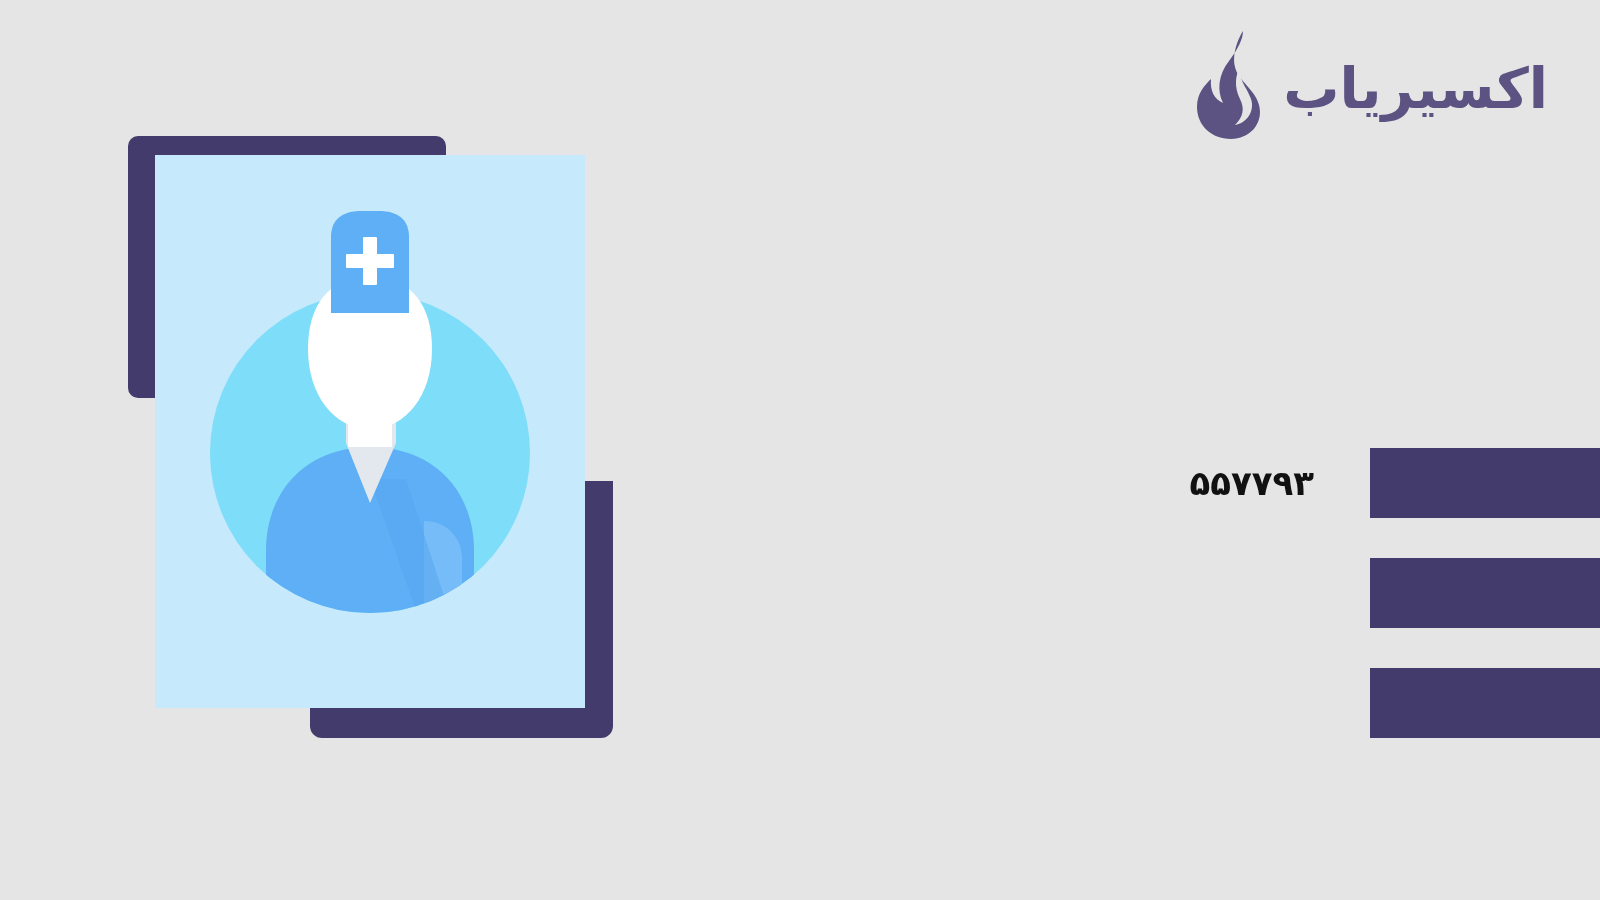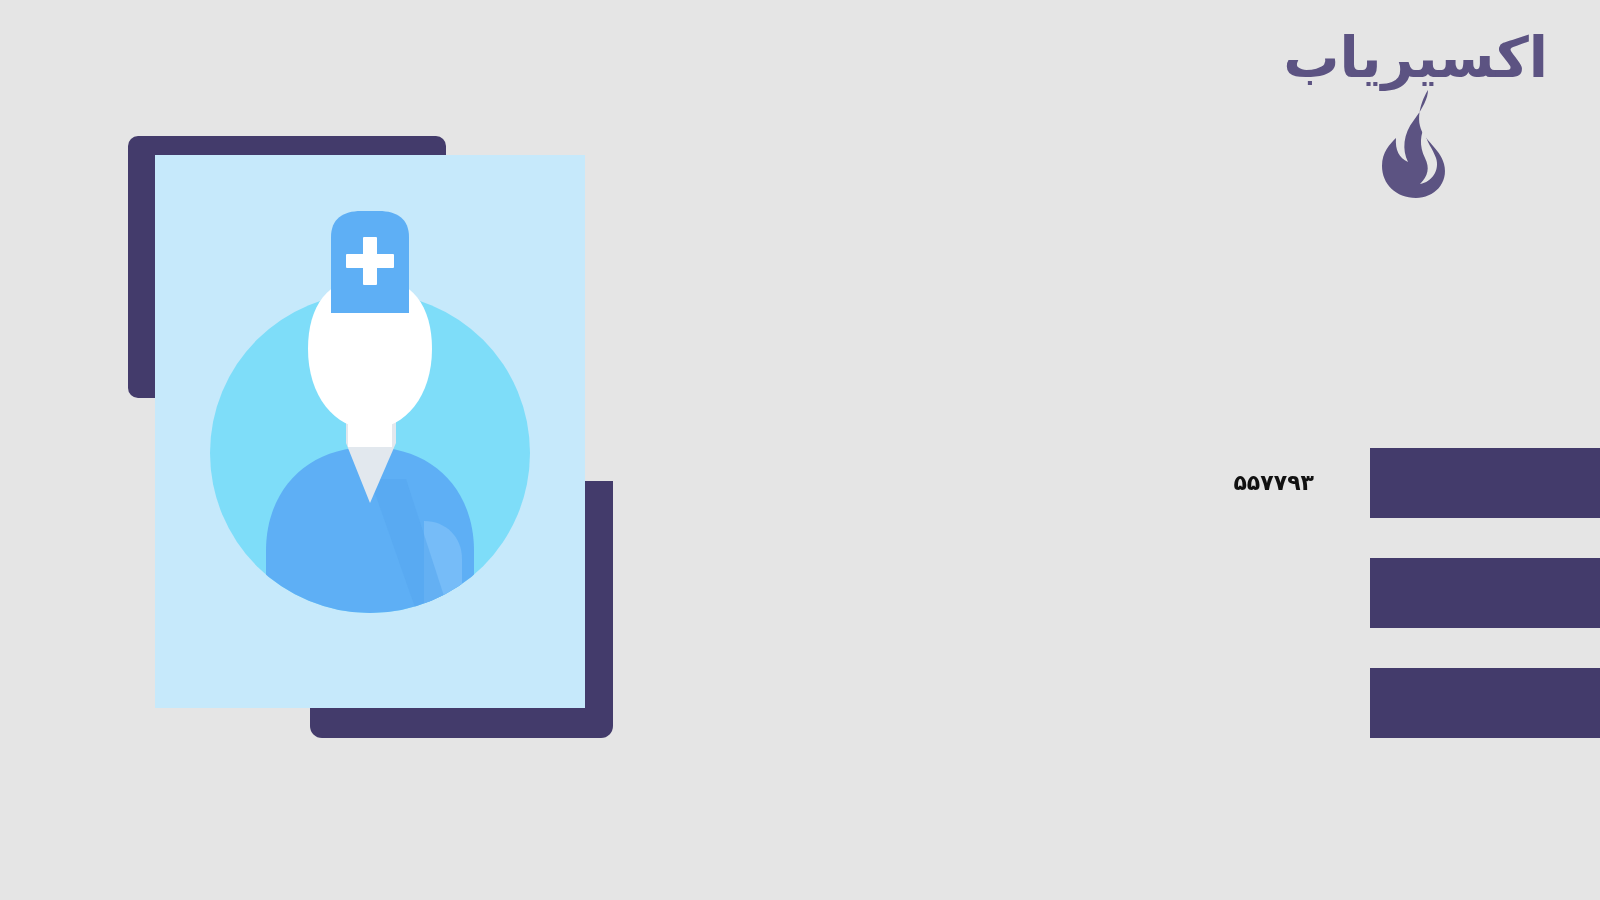--- a/index.html
+++ b/index.html
@@ -21,21 +21,21 @@
     height: 900px;
     background: #e5e5e5;
   }
 
   
   .brand {
     position: absolute;
     top: 26px;
     right: 52px;
     display: flex;
-    flex-direction: column;
+    flex-direction: row;
     align-items: center;
     gap: 6px;
     height: 118px;
   }
   .brand-wordmark {
     font-family: "DejaVu Sans", "Liberation Sans", sans-serif;
     font-size: 56px;
     font-weight: 700;
     color: #5c5382;
     letter-spacing: 0px;
@@ -145,21 +145,21 @@
     white-space: nowrap;
     line-height: 1;
   }
 
   .code-row {
     right: 286px;
     top: 448px;
     height: 70px;
   }
   .code-row .meta-text {
-    font-size: 22px;
+    font-size: 34px;
     font-weight: 600;
     letter-spacing: 1px;
   }
 
   .address-row {
     right: 286px;
     top: 558px;
     height: 70px;
   }
   .address-row .meta-text {

